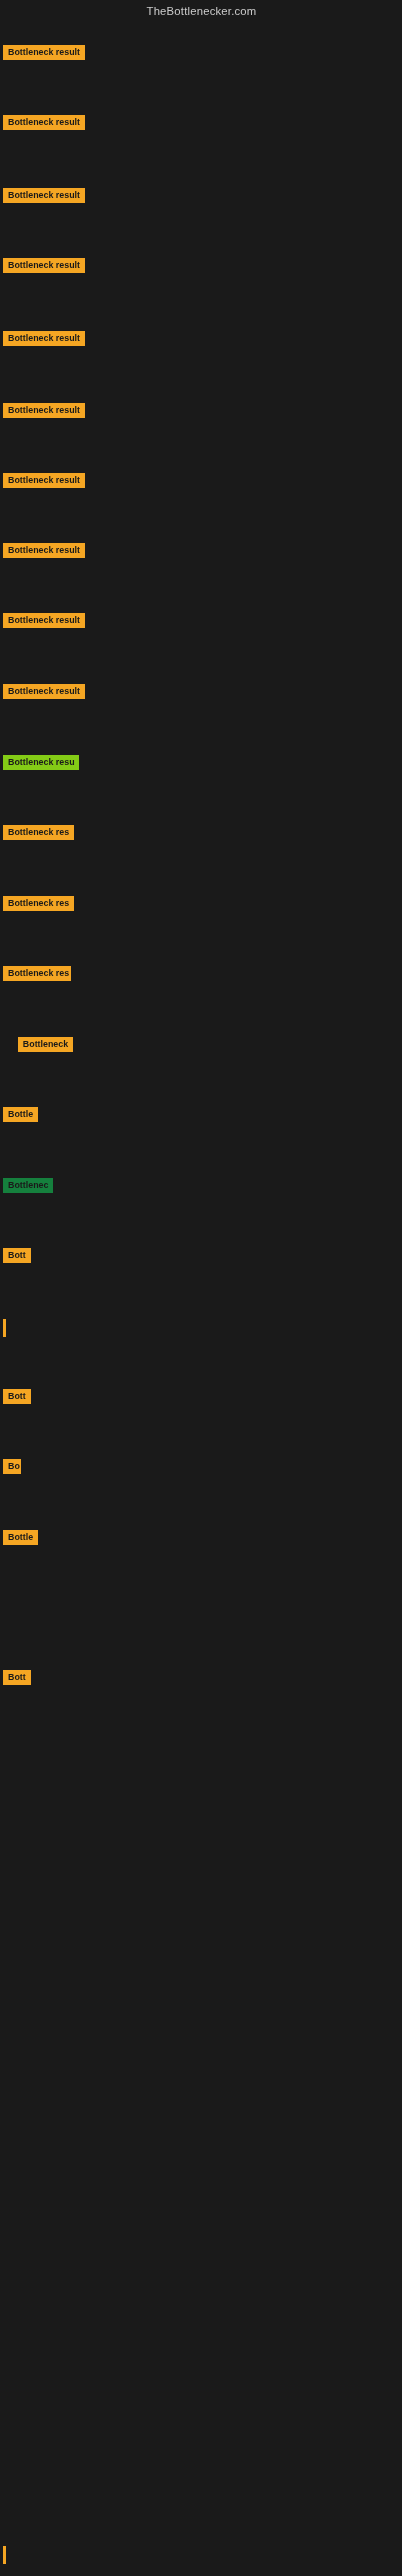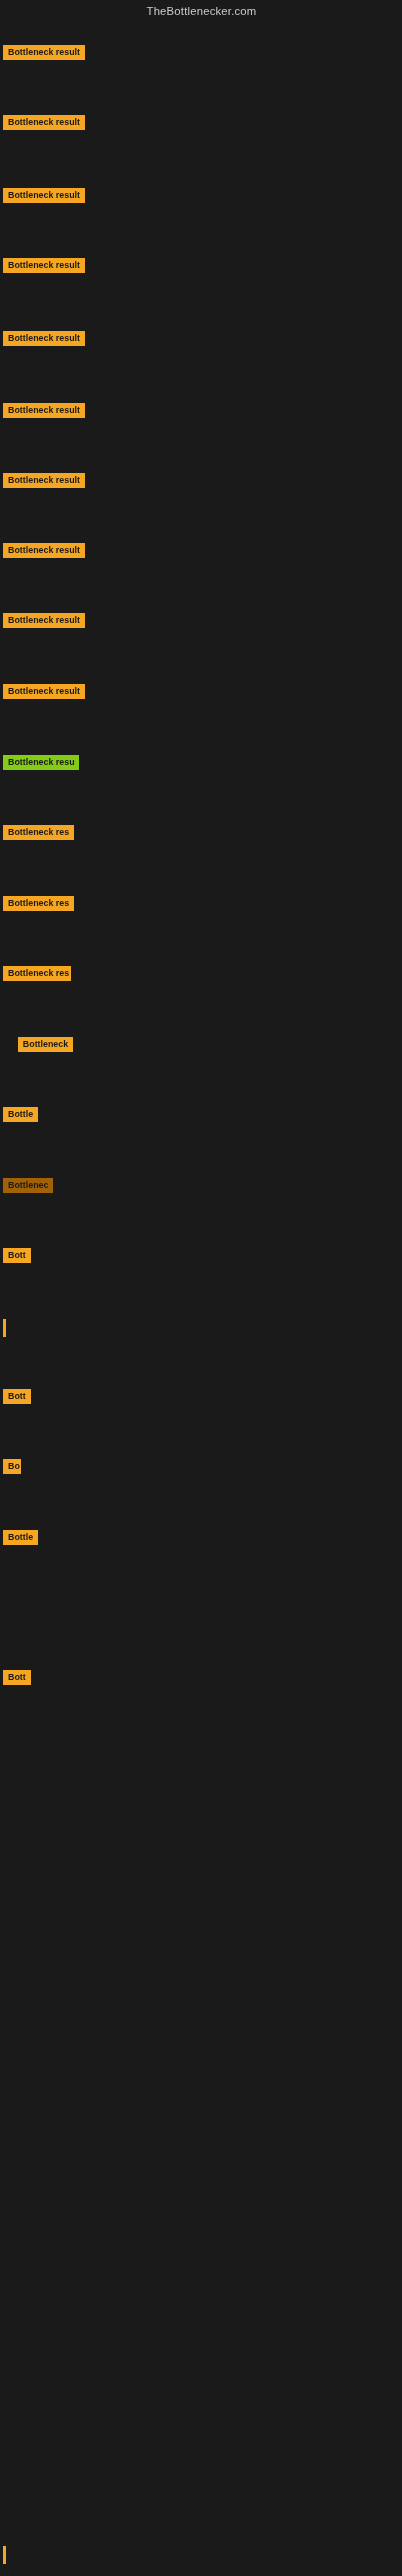--- a/index.html
+++ b/index.html
@@ -40,21 +40,21 @@
     <div style="position: absolute; top: 473px; left: 3.2px;"><div style="display: inline-block; background-color: rgb(245, 166, 35); color: rgb(26, 26, 26); font-size: 8.9px; font-weight: bold; padding: 2.4px 4.8px; max-width: 98px; overflow: hidden; white-space: nowrap;">Bottleneck result</div></div>
     <div style="position: absolute; top: 543px; left: 3.2px;"><div style="display: inline-block; background-color: rgb(245, 166, 35); color: rgb(26, 26, 26); font-size: 8.9px; font-weight: bold; padding: 2.4px 4.8px; max-width: 97px; overflow: hidden; white-space: nowrap;">Bottleneck result</div></div>
     <div style="position: absolute; top: 613px; left: 3.2px;"><div style="display: inline-block; background-color: rgb(245, 166, 35); color: rgb(26, 26, 26); font-size: 8.9px; font-weight: bold; padding: 2.4px 4.8px; max-width: 95px; overflow: hidden; white-space: nowrap;">Bottleneck result</div></div>
     <div style="position: absolute; top: 684px; left: 3.2px;"><div style="display: inline-block; background-color: rgb(245, 166, 35); color: rgb(26, 26, 26); font-size: 8.9px; font-weight: bold; padding: 2.4px 4.8px; max-width: 93px; overflow: hidden; white-space: nowrap;">Bottleneck result</div></div>
     <div style="position: absolute; top: 755px; left: 3.2px;"><div style="display: inline-block; background-color: #84cc16; color: rgb(26, 26, 26); font-size: 8.9px; font-weight: bold; padding: 2.4px 4.8px; max-width: 84px; overflow: hidden; white-space: nowrap;">Bottleneck resu</div></div>
     <div style="position: absolute; top: 825px; left: 3.2px;"><div style="display: inline-block; background-color: rgb(245, 166, 35); color: rgb(26, 26, 26); font-size: 8.9px; font-weight: bold; padding: 2.4px 4.8px; max-width: 77px; overflow: hidden; white-space: nowrap;">Bottleneck res</div></div>
     <div style="position: absolute; top: 896px; left: 3.2px;"><div style="display: inline-block; background-color: rgb(245, 166, 35); color: rgb(26, 26, 26); font-size: 8.9px; font-weight: bold; padding: 2.4px 4.8px; max-width: 72px; overflow: hidden; white-space: nowrap;">Bottleneck res</div></div>
     <div style="position: absolute; top: 966px; left: 3.2px;"><div style="display: inline-block; background-color: rgb(245, 166, 35); color: rgb(26, 26, 26); font-size: 8.9px; font-weight: bold; padding: 2.4px 4.8px; max-width: 68px; overflow: hidden; white-space: nowrap;">Bottleneck res</div></div>
     <div style="position: absolute; top: 1037px; left: 18px;"><div style="display: inline-block; background-color: rgb(245, 166, 35); color: rgb(26, 26, 26); font-size: 8.9px; font-weight: bold; padding: 2.4px 4.8px; max-width: 58px; overflow: hidden; white-space: nowrap;">Bottleneck</div></div>
     <div style="position: absolute; top: 1107px; left: 3.2px;"><div style="display: inline-block; background-color: rgb(245, 166, 35); color: rgb(26, 26, 26); font-size: 8.9px; font-weight: bold; padding: 2.4px 4.8px; max-width: 40px; overflow: hidden; white-space: nowrap;">Bottle</div></div>
-    <div style="position: absolute; top: 1178px; left: 3.2px;"><div style="display: inline-block; background-color: #a16207; color: rgb(26, 26, 26); font-size: 8.9px; font-weight: bold; padding: 2.4px 4.8px; max-width: 53px; overflow: hidden; white-space: nowrap;">Bottlenec</div></div>
+    <div style="position: absolute; top: 1178px; left: 3.2px;"><div style="display: inline-block; background-color: #15803d; color: rgb(26, 26, 26); font-size: 8.9px; font-weight: bold; padding: 2.4px 4.8px; max-width: 53px; overflow: hidden; white-space: nowrap;">Bottlenec</div></div>
     <div style="position: absolute; top: 1248px; left: 3.2px;"><div style="display: inline-block; background-color: rgb(245, 166, 35); color: rgb(26, 26, 26); font-size: 8.9px; font-weight: bold; padding: 2.4px 4.8px; max-width: 31px; overflow: hidden; white-space: nowrap;">Bott</div></div>
     <div style="position: absolute; top: 1319px; left: 3.2px;"><div style="width: 2.4px; height: 17.7px; background-color: rgb(245, 166, 35); display: inline-block;"></div></div>
     <div style="position: absolute; top: 1389px; left: 3.2px;"><div style="display: inline-block; background-color: rgb(245, 166, 35); color: rgb(26, 26, 26); font-size: 8.9px; font-weight: bold; padding: 2.4px 4.8px; max-width: 31px; overflow: hidden; white-space: nowrap;">Bott</div></div>
     <div style="position: absolute; top: 1459px; left: 3.2px;"><div style="display: inline-block; background-color: rgb(245, 166, 35); color: rgb(26, 26, 26); font-size: 8.9px; font-weight: bold; padding: 2.4px 4.8px; max-width: 17.7px; overflow: hidden; white-space: nowrap;">Bo</div></div>
     <div style="position: absolute; top: 1530px; left: 3.2px;"><div style="display: inline-block; background-color: rgb(245, 166, 35); color: rgb(26, 26, 26); font-size: 8.9px; font-weight: bold; padding: 2.4px 4.8px; max-width: 40px; overflow: hidden; white-space: nowrap;">Bottle</div></div>
     <div style="position: absolute; top: 1670px; left: 3.2px;"><div style="display: inline-block; background-color: rgb(245, 166, 35); color: rgb(26, 26, 26); font-size: 8.9px; font-weight: bold; padding: 2.4px 4.8px; max-width: 31px; overflow: hidden; white-space: nowrap;">Bott</div></div>
     <div style="position: absolute; top: 2546px; left: 3.2px;"><div style="width: 2.4px; height: 17.7px; background-color: rgb(245, 166, 35); display: inline-block;"></div></div>
   </div>
 
 

